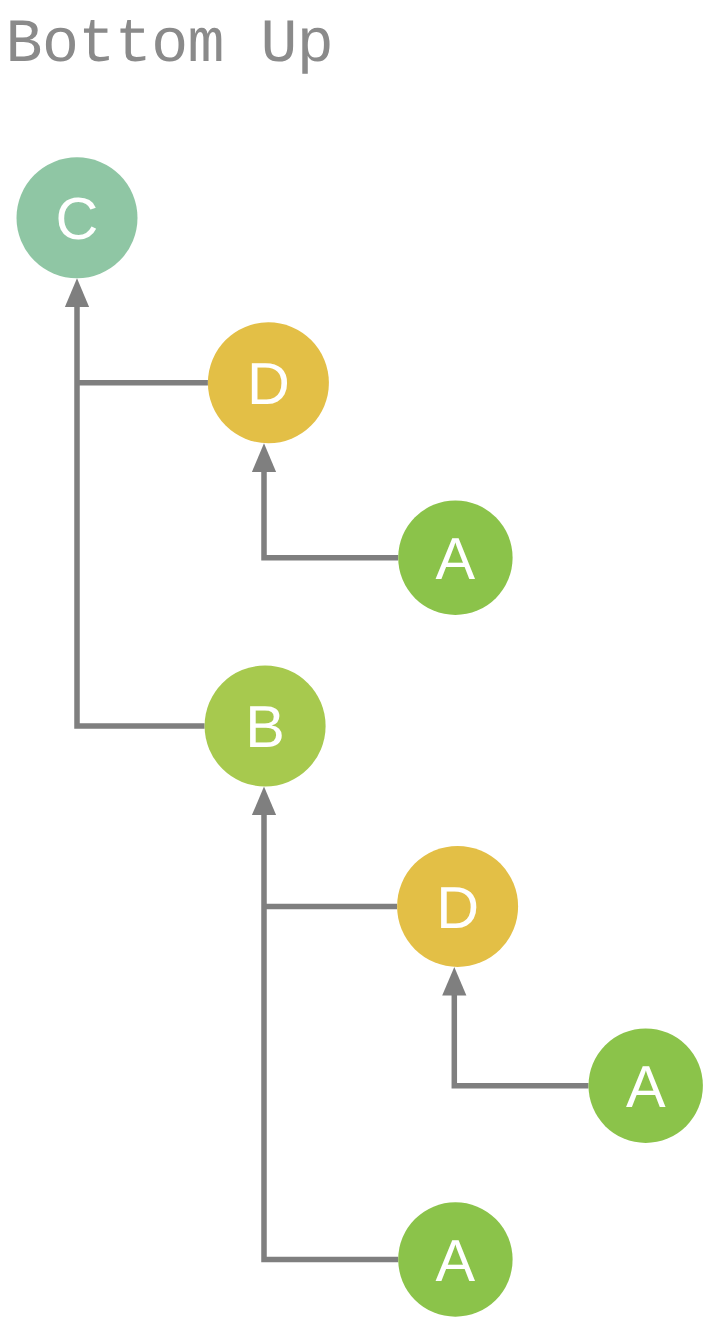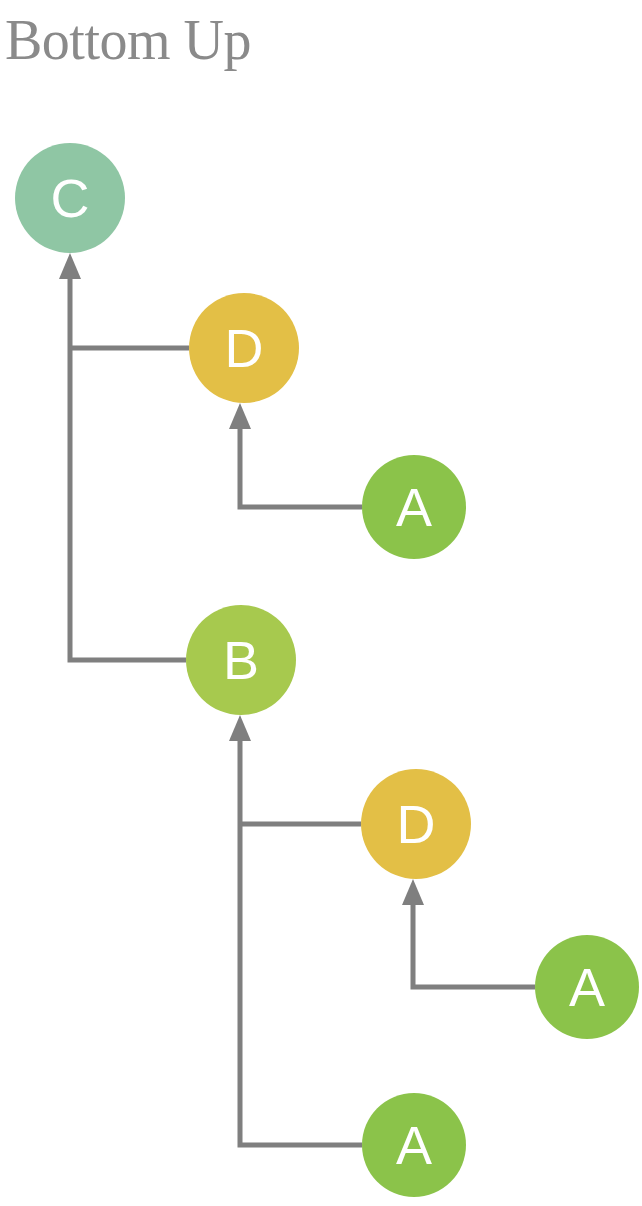--- a/index.html
+++ b/index.html
@@ -13,21 +13,21 @@
     height: 1206px;
     background: #ffffff;
     overflow: hidden;
     font-family: "Liberation Sans", sans-serif;
   }
   .title {
     position: absolute;
     left: 5px;
     top: 8px;
     margin: 0;
-    font-family: Liberation Serif, serif;
+    font-family: Liberation Mono, monospace;
     font-size: 56px;
     font-weight: 300;
     letter-spacing: -0.5px;
     color: #8a8a8a;
   }
   svg.diagram {
     position: absolute;
     left: 0;
     top: 0;
   }

